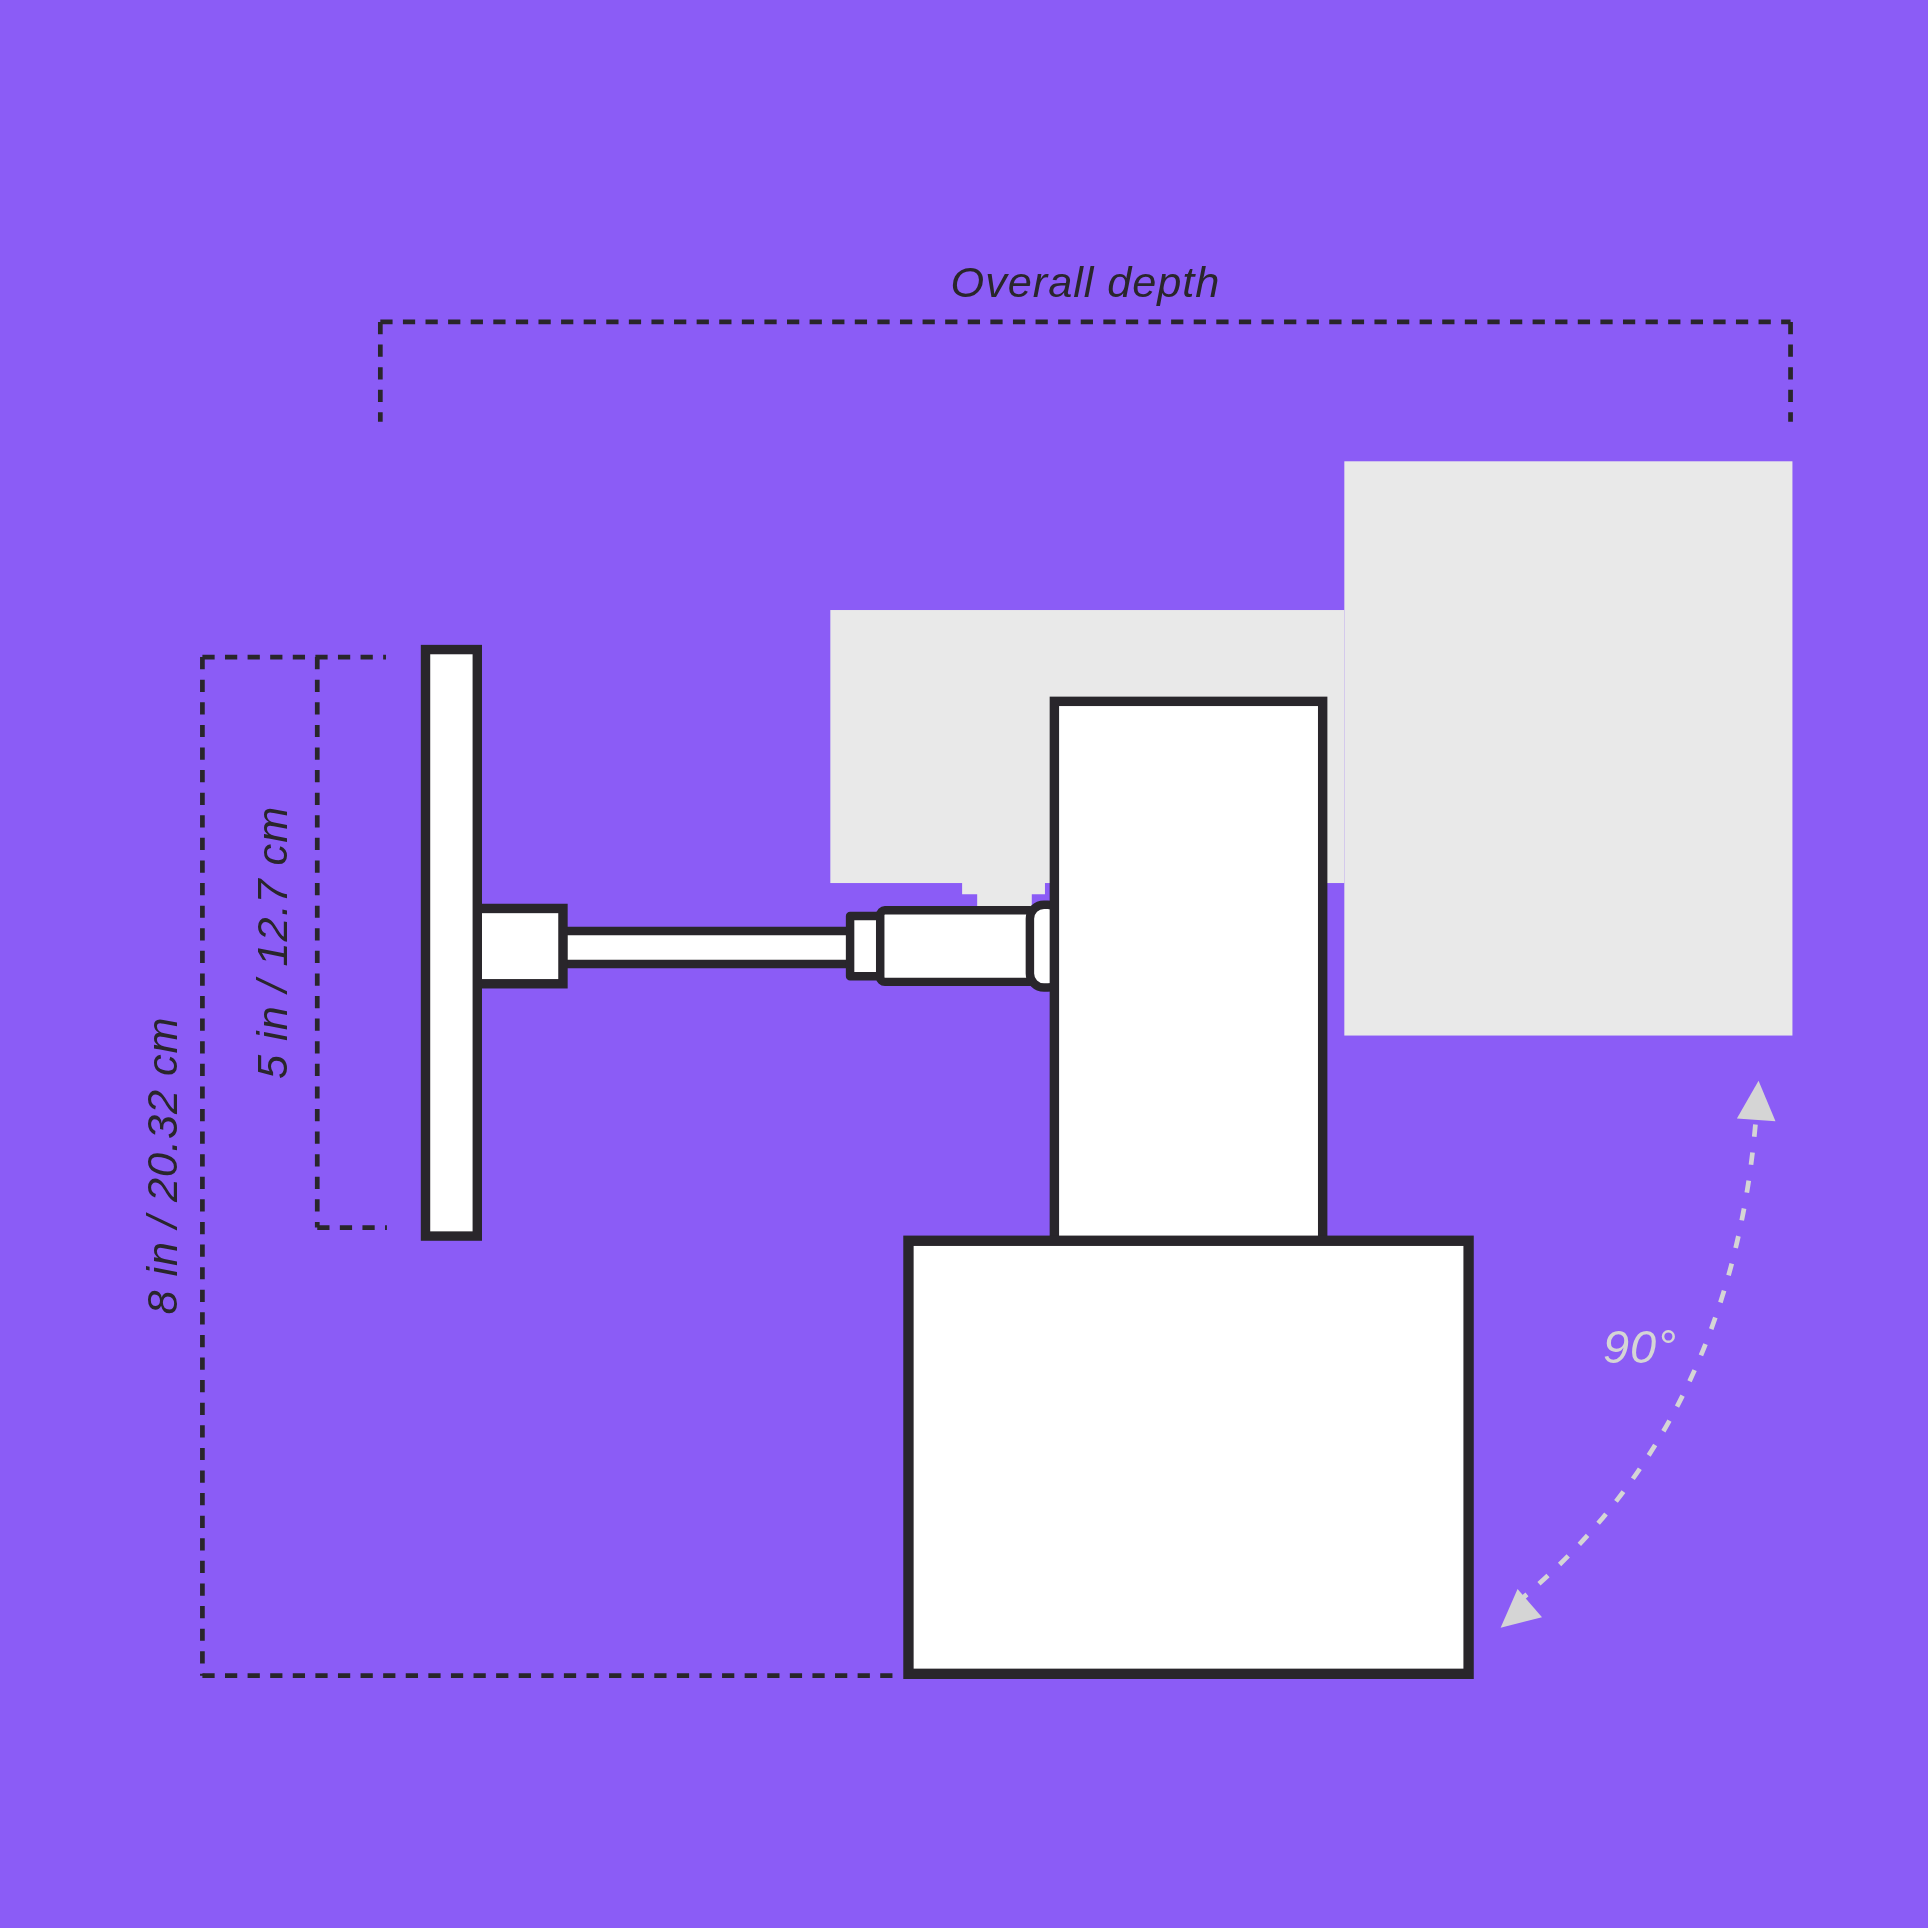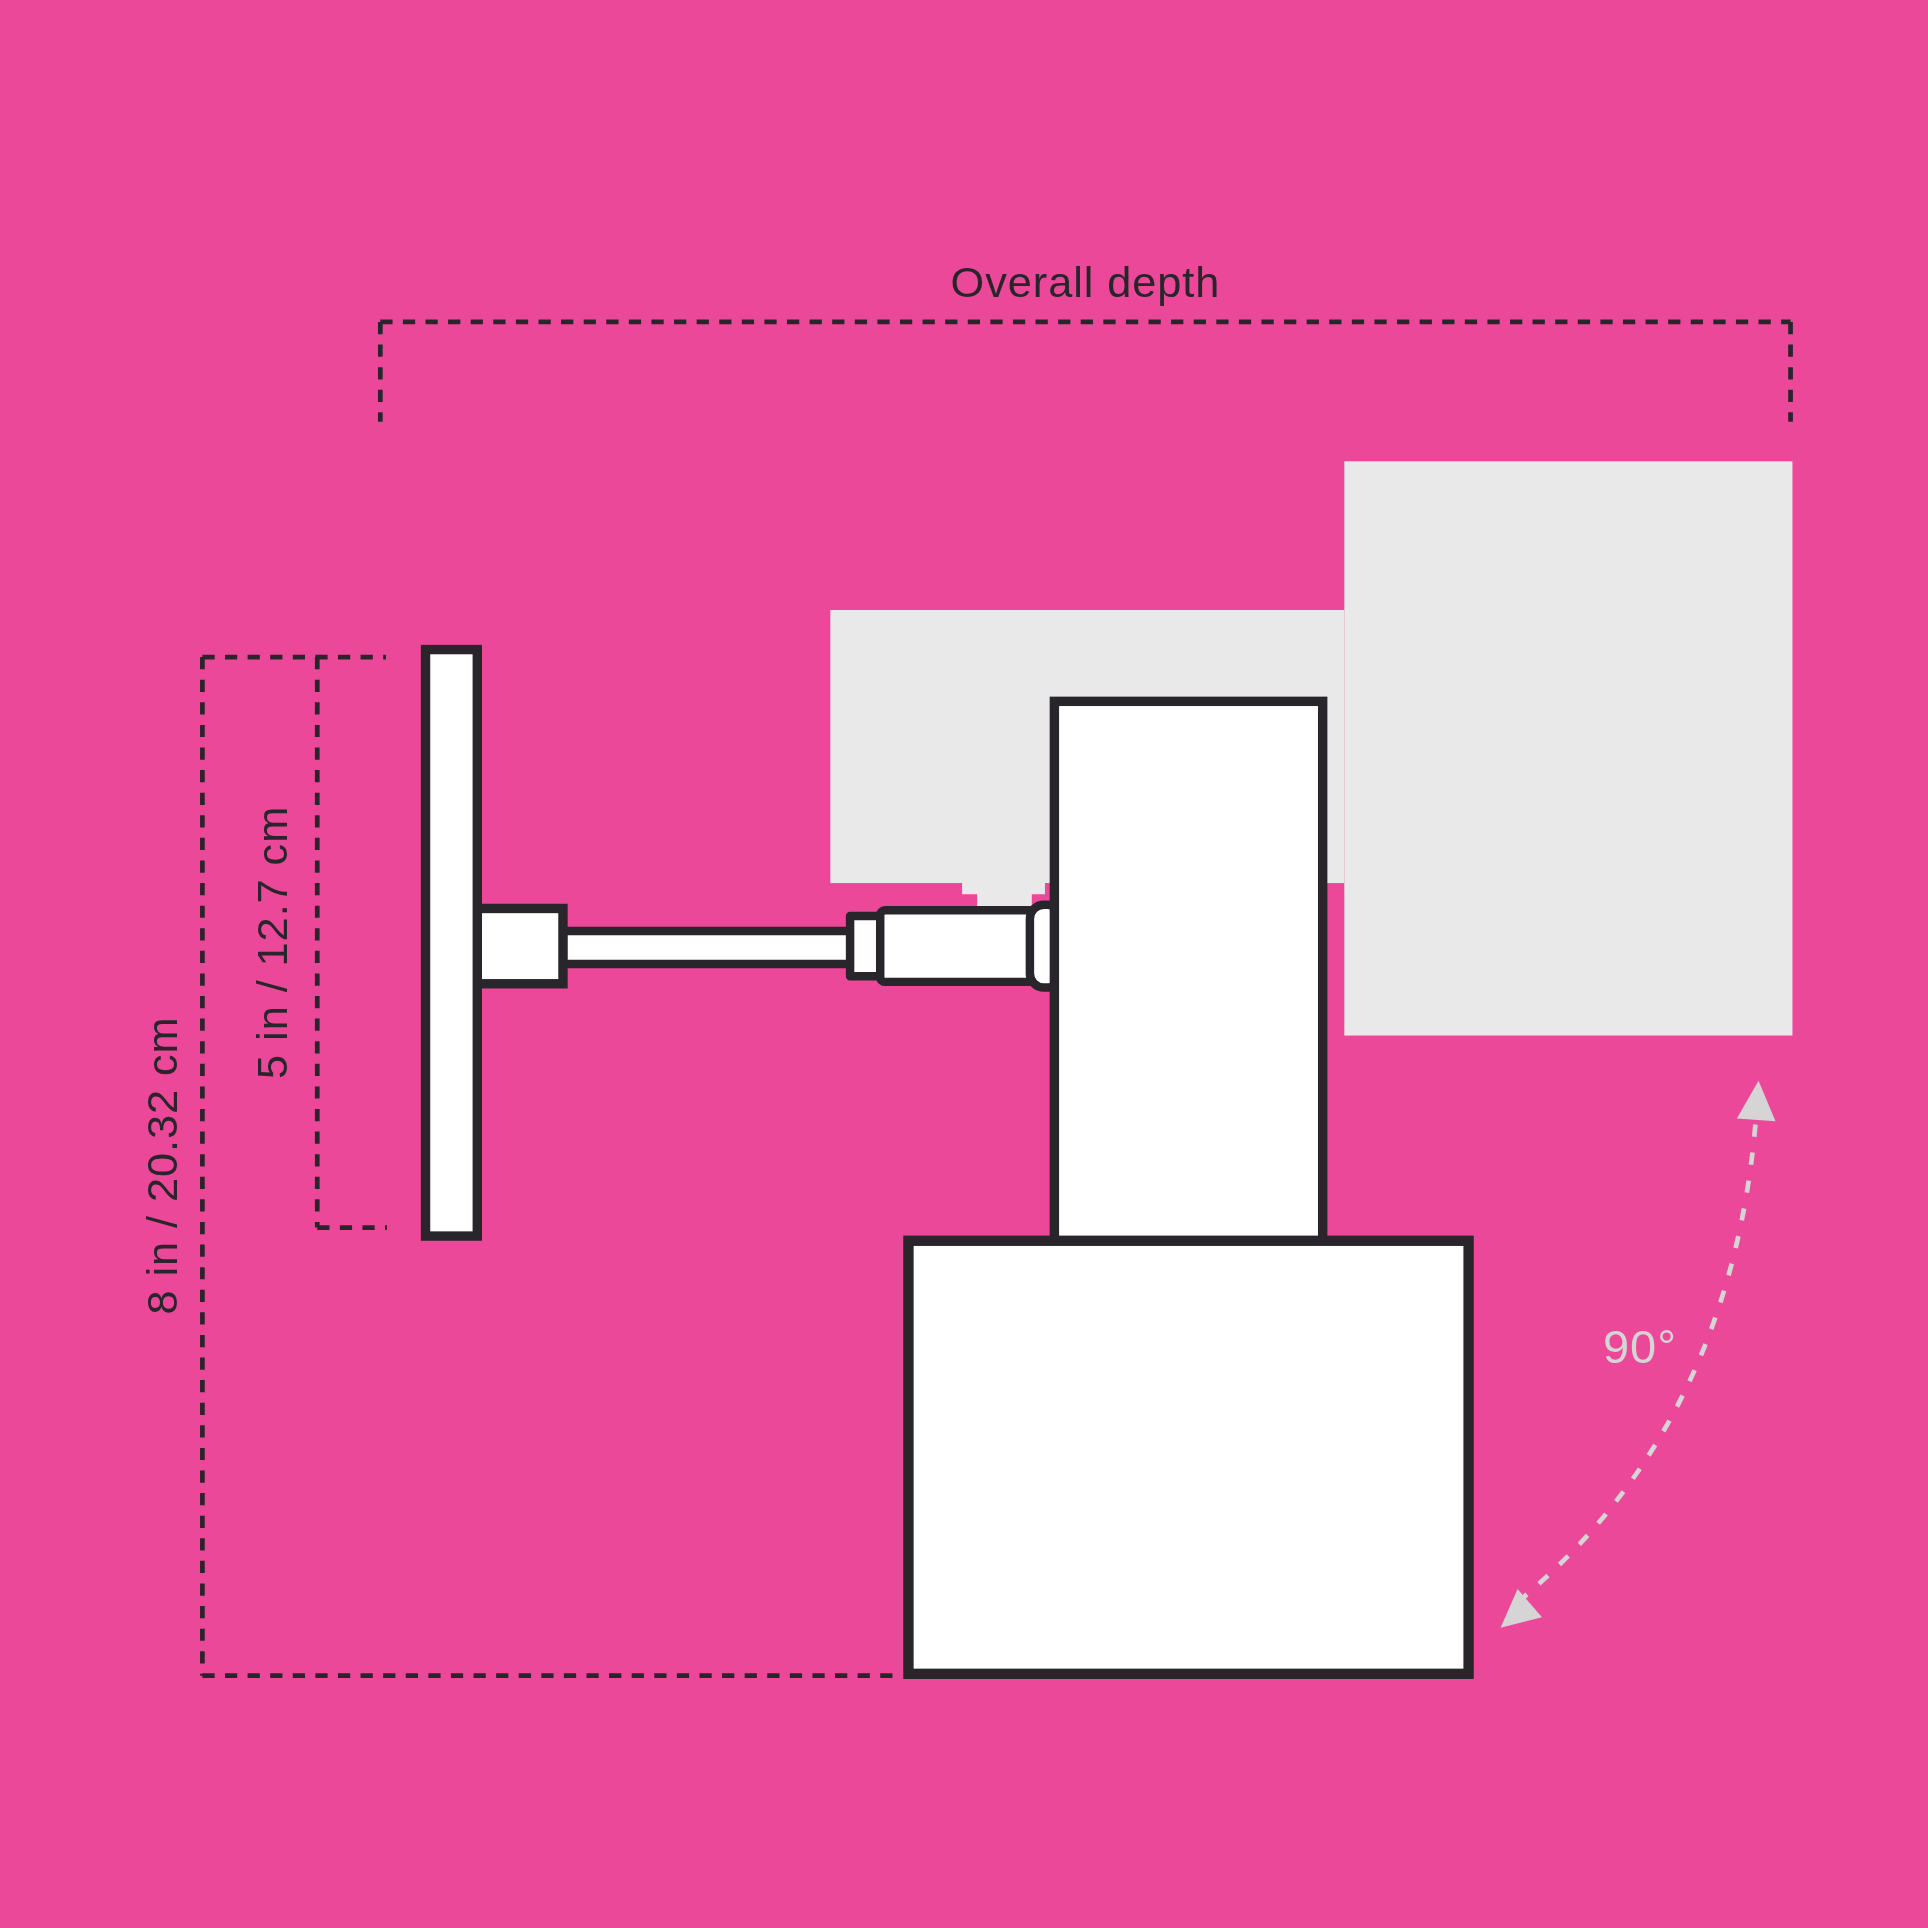--- a/index.html
+++ b/index.html
@@ -1,16 +1,16 @@
 <!DOCTYPE html>
 <html style="font-size:15px"><head>
 <meta charset="utf-8">
 <style>
   html,body{margin:0;padding:0;background:#ffffff;}
-  .stage{position:relative;width:1928px;height:1928px;background:#ec4899;overflow:hidden;}
+  .stage{position:relative;width:1928px;height:1928px;background:#8b5cf6;overflow:hidden;font-style:italic;}
   svg{display:block;width:1928px;height:1928px;}
   .dash{stroke:#29262b;stroke-width:5;stroke-dasharray:13 11;fill:none;stroke-linecap:butt;}
   .outline{fill:#ffffff;stroke:#29262b;stroke-width:10;stroke-linejoin:miter;}
   .outline-thin{fill:#ffffff;stroke:#29262b;stroke-width:9;stroke-linejoin:round;}
   .sil{fill:#e9e9e9;stroke:none;}
   .arc{fill:none;stroke:#d5d5d5;stroke-width:5;stroke-dasharray:13 17;stroke-linecap:butt;}
   .arrow{fill:#d5d5d5;stroke:none;}
   .label{font-family:"Liberation Sans",sans-serif;font-size:46px;font-weight:300;
          fill:#29262b;letter-spacing:1px;}
   .label-muted{font-family:"Liberation Sans",sans-serif;font-size:50px;font-weight:300;

